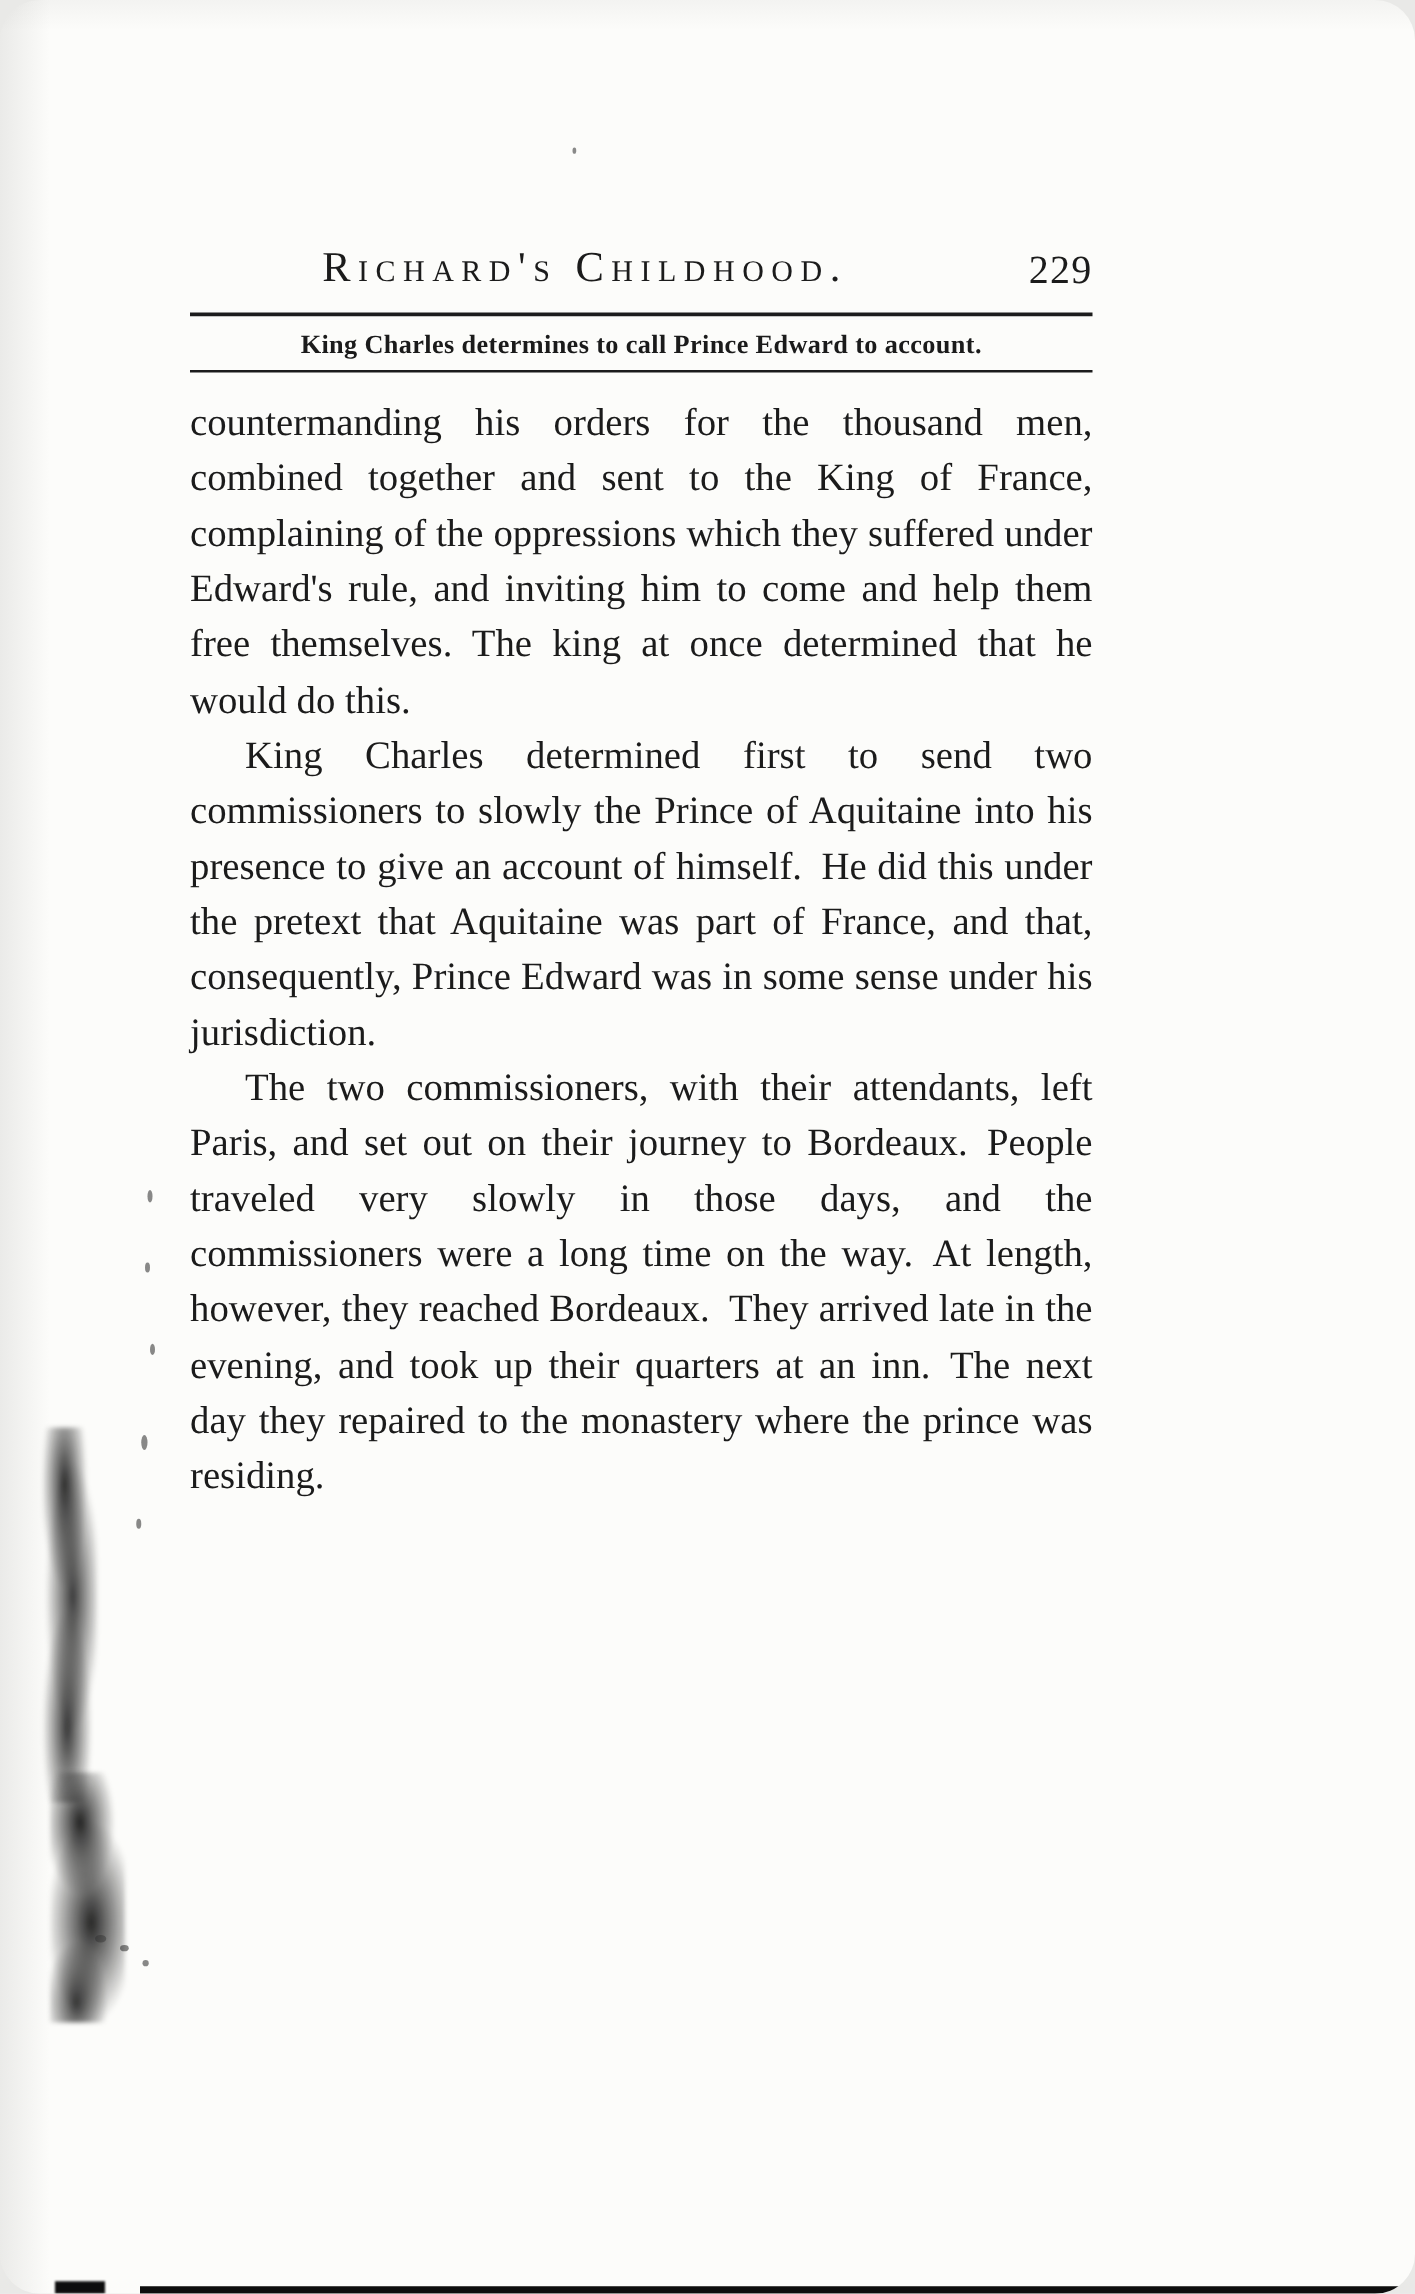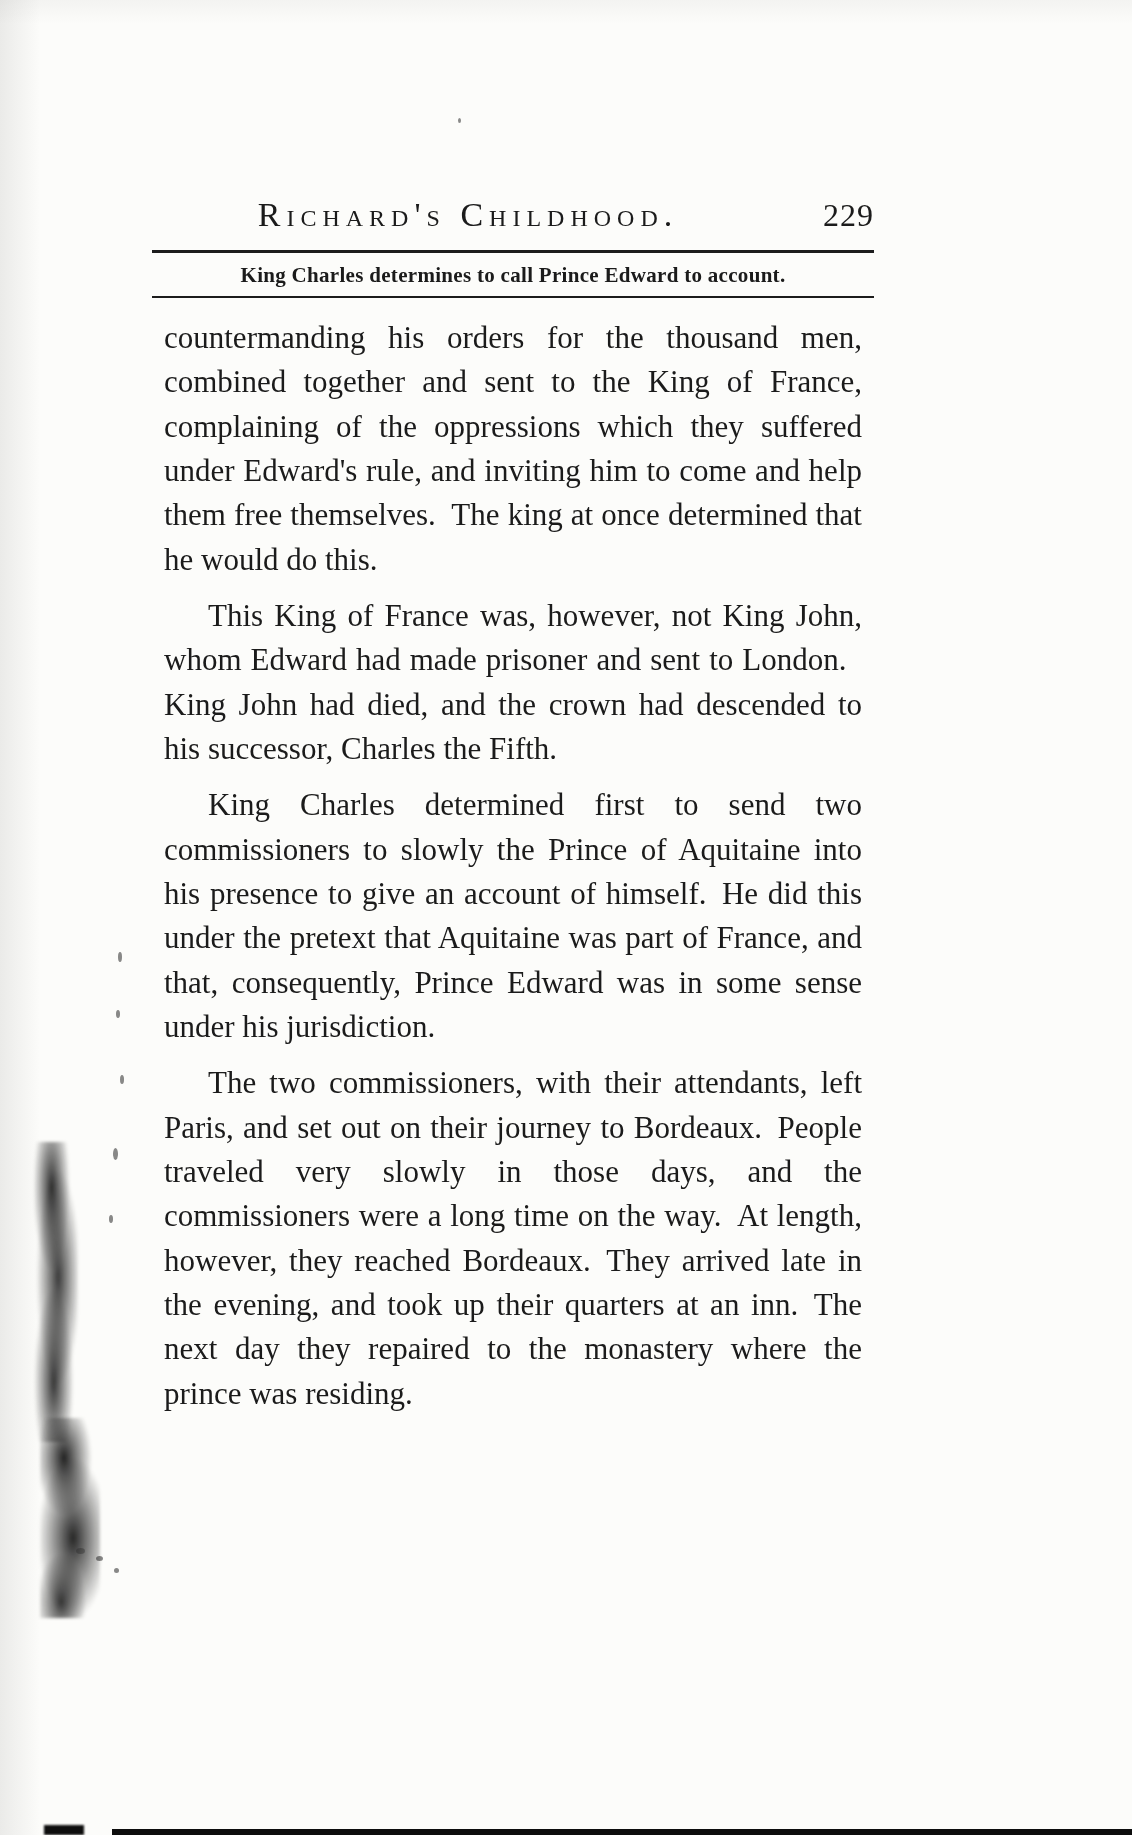--- a/index.html
+++ b/index.html
@@ -9,20 +9,21 @@
   }
   .page {
     position: relative;
     width: 1132px;
     height: 1835px;
     margin: 0 auto;
     background: #fcfcfa;
     overflow: hidden;
     font-family: "Liberation Serif", "DejaVu Serif", serif;
     color: #1b1b1b;
+    border-radius: 32px;
   }
   
   .edge-shade-left {
     position: absolute; left: 0; top: 0; bottom: 0; width: 40px;
     background: linear-gradient(to right, rgba(80,80,78,0.10), rgba(80,80,78,0));
     pointer-events: none;
   }
   .edge-shade-top {
     position: absolute; left: 0; top: 0; right: 0; height: 24px;
     background: linear-gradient(to bottom, rgba(80,80,78,0.05), rgba(80,80,78,0));
@@ -76,21 +77,21 @@
     letter-spacing: 0.3px;
   }
 
   .body-text {
     margin-top: 18px;
     font-size: 31px;
     line-height: 1.43;
     text-align: justify;
   }
   .body-text p {
-    margin: 12px;
+    margin: 0;
     font-family: Liberation Serif, serif;
   }
   .body-text p.indent {
     text-indent: 44px;
   }
 
   
   .artifact { position: absolute; pointer-events: none; }
   .smudge-col {
     left: 34px; top: 1142px; width: 44px; height: 300px;
@@ -143,21 +144,20 @@
     </div>
 
     <hr class="rule rule-1">
 
     <div class="running-head">King Charles determines to call Prince Edward to account.</div>
 
     <hr class="rule rule-thin rule-2">
 
     <div class="body-text">
       <p>countermanding his orders for the thousand men, combined together and sent to the King of France, complaining of the oppressions which they suffered under Edward's rule, and inviting him to come and help them free themselves. The king at once determined that he would do this.</p>
-      <p class="indent">This King of France was, however, not King John, whom Edward had made prisoner and sent to London. King John had died, and the crown had descended to his successor, Charles the Fifth.</p>
       <p class="indent">King Charles determined first to send two commissioners to slowly the Prince of Aquitaine into his presence to give an account of himself. He did this under the pretext that Aquitaine was part of France, and that, consequently, Prince Edward was in some sense under his jurisdiction.</p>
       <p class="indent">The two commissioners, with their attendants, left Paris, and set out on their journey to Bordeaux. People traveled very slowly in those days, and the commissioners were a long time on the way. At length, however, they reached Bordeaux. They arrived late in the evening, and took up their quarters at an inn. The next day they repaired to the monastery where the prince was residing.</p>
     </div>
 
   </div>
 
   <div class="artifact smudge-col"></div>
   <div class="artifact smudge-col-2"></div>
   <div class="artifact speck speck-1"></div>
   <div class="artifact speck speck-2"></div>

